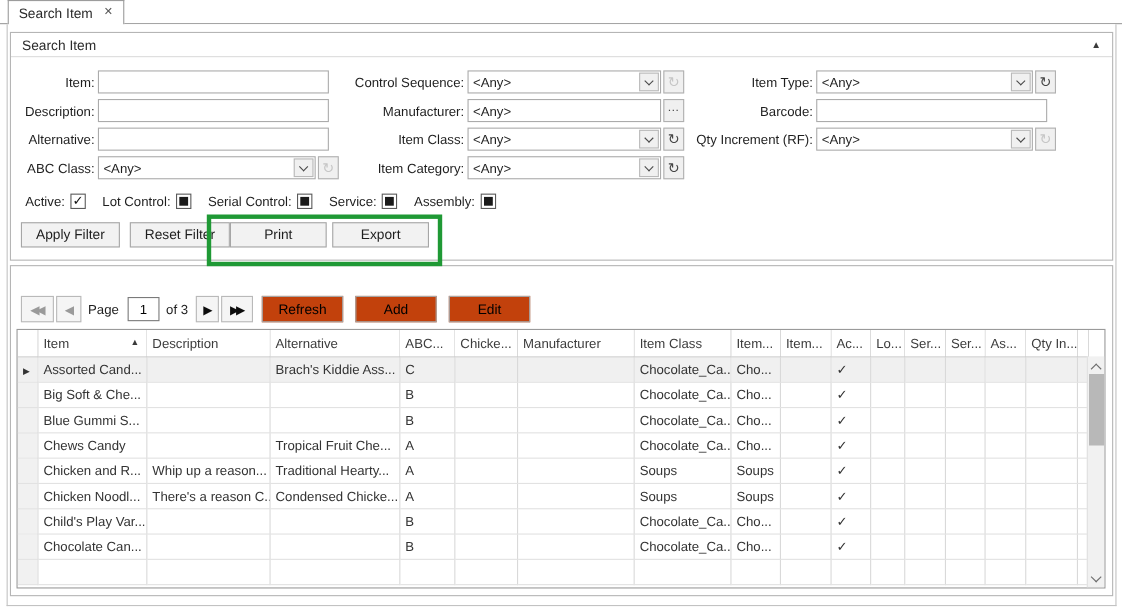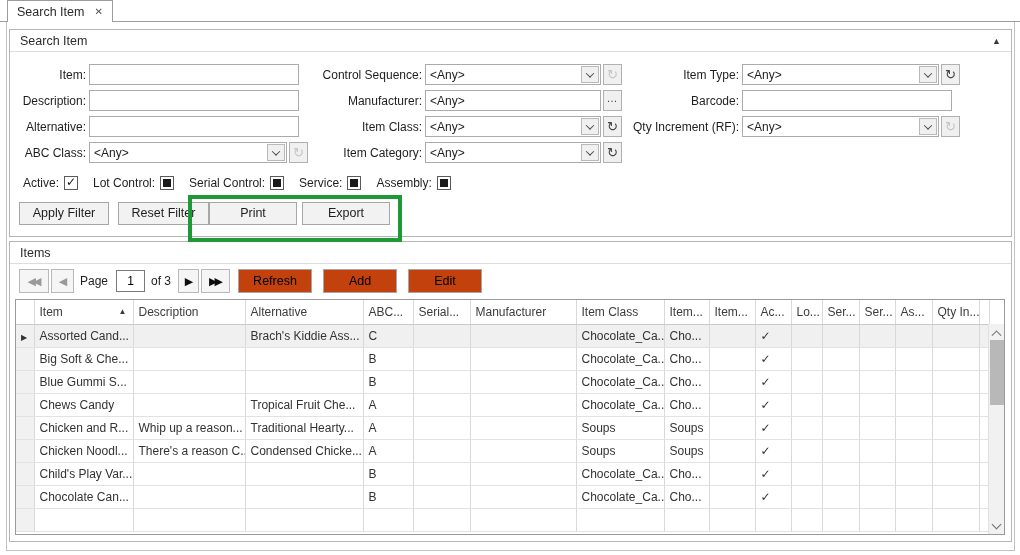--- a/index.html
+++ b/index.html
@@ -221,23 +221,20 @@
 
       <button class="btn" style="left:9px;   top:172px; width:90px;">Apply Filter</button>
       <button class="btn" style="left:108px; top:172px; width:91px;">Reset Filter</button>
       <button class="btn" style="left:199px; top:172px; width:88px;">Print</button>
       <button class="btn" style="left:292px; top:172px; width:88px;">Export</button>
     </div>
 
     <div class="green-annotation"></div>
 
     <div class="groupbox" id="group-items">
-      <div class="gb-header">
-        <span class="gb-title">Items</span>
-      </div>
 
       <div class="pg-btn dis" style="left:9px;  width:30px;">
           <span class="pg-arrows">◀◀</span>
         </div>
       <div class="pg-btn dis" style="left:41px; width:23px;">
           <span class="pg-arrows">◀</span>
         </div>
       <span class="pg-text" style="left:70px;">Page</span>
       <input class="pg-input" style="left: 106px;" value="1">
       <span class="pg-text" style="left:141px;">of 3</span>
@@ -272,21 +269,21 @@
               <col style="width: 47px;">
               <col style="width: 10px;">
             </colgroup>
             <thead>
               <tr>
                 <th class="sel"></th>
                 <th>Item<span class="sort-glyph">▲</span></th>
                 <th>Description</th>
                 <th>Alternative</th>
                 <th>ABC...</th>
-                <th>Serial...</th>
+                <th>Chicke...</th>
                 <th>Manufacturer</th>
                 <th>Item Class</th>
                 <th>Item...</th>
                 <th>Item...</th>
                 <th>Ac...</th>
                 <th>Lo...</th>
                 <th>Ser...</th>
                 <th>Ser...</th>
                 <th>As...</th>
                 <th>Qty In...</th>

